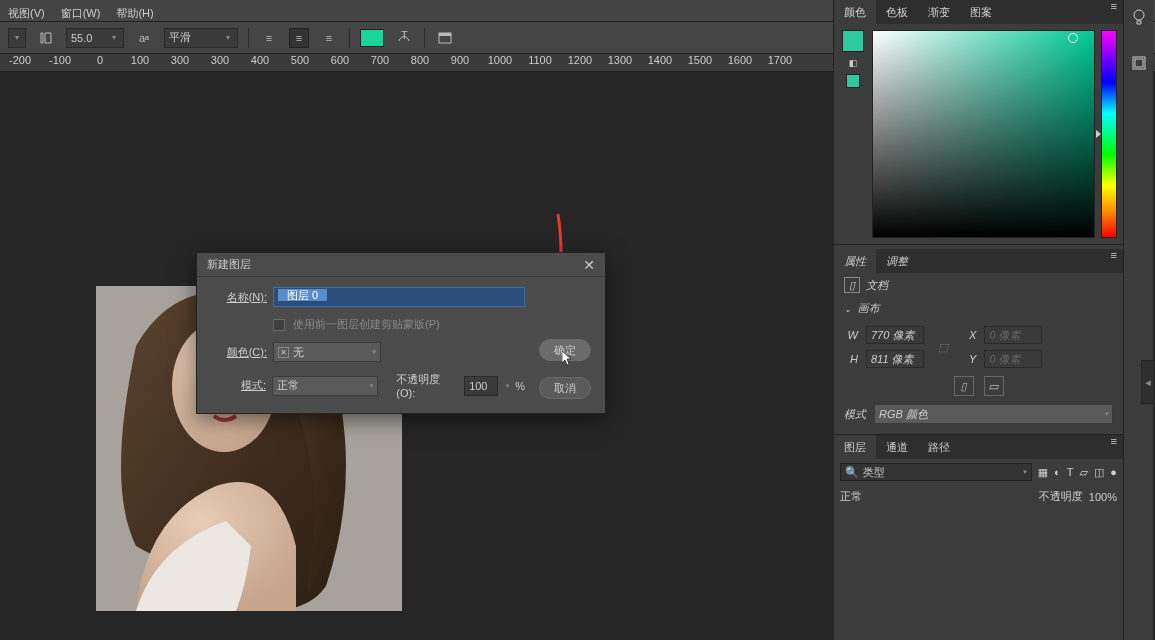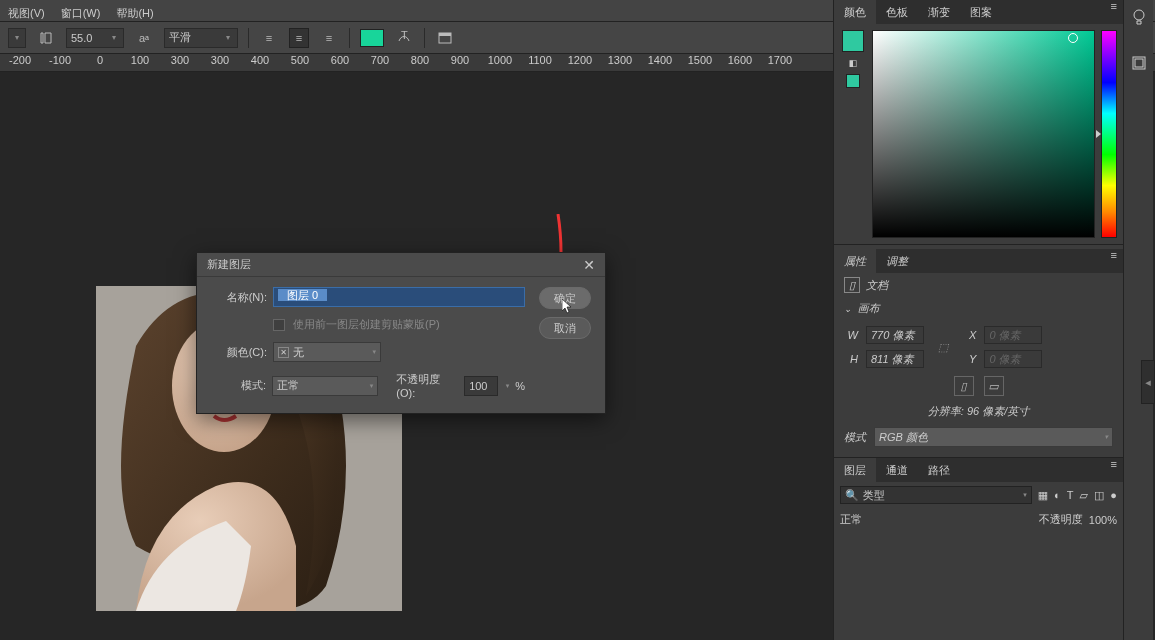--- a/index.html
+++ b/index.html
@@ -44,27 +44,27 @@
 .layerpanel{border-top:1px solid #222;flex:1;display:flex;flex-direction:column;}
 .layersearch{display:flex;align-items:center;padding:4px 6px;gap:6px;}
 .layersearch .sinput{flex:1;background:#333;border:1px solid #222;height:18px;display:flex;align-items:center;padding:0 4px;color:#888;gap:4px;}
 
 .dialog{position:absolute;top:198px;left:196px;width:410px;background:#4b4b4b;border:1px solid #222;box-shadow:0 6px 20px rgba(0,0,0,0.5);}
 .dlghead{height:24px;display:flex;align-items:center;padding:0 10px;background:#4b4b4b;border-bottom:1px solid #3a3a3a;}
 .dlgclose{margin-left:auto;cursor:pointer;color:#ccc;font-size:14px;}
 .dlgbody{padding:10px 14px 14px;display:flex;gap:14px;}
 .dlgform{flex:1;display:flex;flex-direction:column;gap:10px;}
 .frow{display:flex;align-items:center;gap:6px;}
-.frow .flbl{width:56px;text-align:right;}
+.frow .flbl{width:56px;text-align:right;text-decoration:underline;}
 .tinput{flex:1;height:20px;background:#5a5a5a;border:1px solid #6a6a6a;padding:0 4px;color:#fff;}
 .tinput.sel{background:#2a4d7a;border:1px solid #3a6da8;}
 .sel-inp .st{background:#5a8cc8;color:#fff;padding:0 9px;}
 .chk{width:12px;height:12px;border:1px solid #666;background:#3f3f3f;}
 .dsel{height:20px;background:#5a5a5a;border:1px solid #3a3a3a;padding:0 4px;display:flex;align-items:center;gap:4px;width:108px;}
-.dbtncol{display:flex;flex-direction:column;gap:8px;width:52px;}
+.dbtncol{display:flex;flex-direction:column;gap:16px;width:52px;justify-content:flex-end;}
 .dbtn{height:22px;border:1px solid #6a6a6a;border-radius:11px;background:#5a5a5a;display:flex;align-items:center;justify-content:center;cursor:pointer;font-size:11px;position:relative;}
 .dbtn.hover{background:#6b6b6b;}
 .cursor{position:absolute;top:11px;left:22px;pointer-events:none;}
 .cursor svg{width:12px;height:16px;}
 .sep{width:1px;height:20px;background:#2a2a2a;}
 .spacer{flex:1;}
 .menutab{position:absolute;right:0;top:360px;width:14px;height:44px;background:#2f2f2f;border:1px solid #222;display:flex;align-items:center;justify-content:center;}
 .downchev{font-size:7px;color:#888;margin-left:2px;}
 </style>
 </head>
@@ -320,21 +320,20 @@
             <div class="proprow">
                 <span class="lbl">Y</span>
                 <div class="val" style="color:#666;">0 像素</div>
               </div>
           </div>
         </div>
         <div class="proprow" style="justify-content:center;gap:10px;">
           <div class="icbtn" style="border:1px solid #666;">▯</div>
           <div class="icbtn" style="border:1px solid #666;">▭</div>
         </div>
-        <div style="text-align:center;">分辨率: 96 像素/英寸</div>
         <div class="proprow">
           <span>模式</span>
           <div class="dsel" style="flex:1;">
               <span>RGB 颜色</span>
               <span class="downchev" style="margin-left:auto;">▾</span>
             </div>
         </div>
       </div>
     </div>
 

